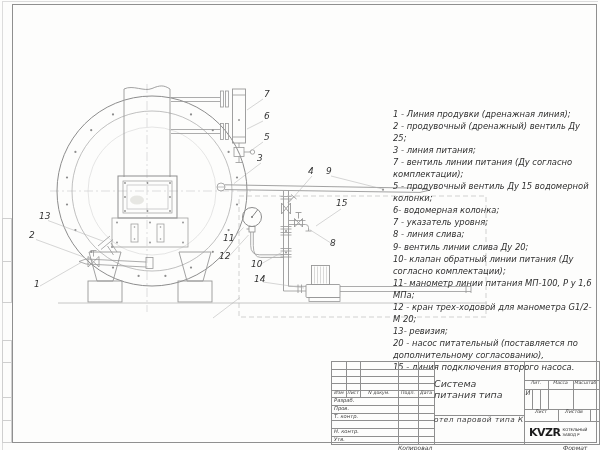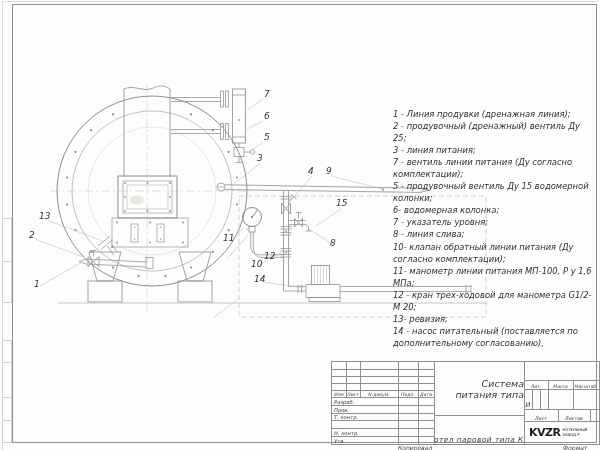--- a/index.html
+++ b/index.html
@@ -13,21 +13,21 @@
   svg.drawing{position:absolute;left:0;top:0;}
   .co{position:absolute;font-style:italic;font-size:9px;color:#333;line-height:9px;}
   .caption{position:absolute;left:38px;top:321px;font-style:italic;font-size:11.5px;
            letter-spacing:1.2px;color:#3b3b3b;white-space:nowrap;}
   .legend{position:absolute;left:393px;top:108px;width:202px;font-style:italic;
           font-size:8.4px;line-height:12.05px;color:#2f2f2f;}
   .stamp{position:absolute;left:331px;top:361px;width:267px;height:82px;
          border:1px solid #8f8f8f;font-style:italic;color:#3c3c3c;}
   .vl{position:absolute;width:1px;background:#8f8f8f;}
   .hl{position:absolute;height:1px;background:#8f8f8f;}
-  .cell{position:absolute;display:flex;align-items:flex-end;justify-content:center;
+  .cell{position:absolute;display:flex;align-items:flex-start;justify-content:center;
         overflow:hidden;white-space:nowrap;}
   .cell.left{justify-content:flex-start;padding-left:2px;box-sizing:border-box;}
   .hdr{font-size:4.6px;}
   .rowlbl{font-size:5.2px;}
   .titlecell{flex-direction:column;font-size:9.5px;line-height:11px;}
   .subtitle{font-size:7.3px;letter-spacing:0.5px;}
   .small{font-size:4.8px;}
   .litval{font-size:6.5px;}
   .logocell{display:flex;align-items:center;gap:2px;padding-left:3px;box-sizing:border-box;}
   .logobars{width:8px;height:12px;background:repeating-linear-gradient(0deg,#1c1c1c 0 2px,transparent 2px 4px);}
@@ -243,40 +243,42 @@
   <span class="co" style="left:29px;top:231px;">2</span>
   <span class="co" style="left:257px;top:154px;">3</span>
   <span class="co" style="left:308px;top:167px;">4</span>
   <span class="co" style="left:264px;top:133px;">5</span>
   <span class="co" style="left:264px;top:112px;">6</span>
   <span class="co" style="left:264px;top:90px;">7</span>
   <span class="co" style="left:330px;top:239px;">8</span>
   <span class="co" style="left:326px;top:167px;">9</span>
   <span class="co" style="left:251px;top:260px;">10</span>
   <span class="co" style="left:223px;top:234px;">11</span>
-  <span class="co" style="left:219px;top:252px;margin-left:45px;">12</span>
+  <span class="co" style="left:219px;top:252px;">12</span>
   <span class="co" style="left:39px;top:212px;font-style:italic;">13</span>
   <span class="co" style="left:254px;top:275px;">14</span>
   <span class="co" style="left:336px;top:199px;">15</span>
 
 
   <div class="legend">
     <div>1 - Линия продувки (дренажная линия);</div>
     <div>2 - продувочный (дренажный) вентиль Ду 25;</div>
     <div>3 - линия питания;</div>
     <div>7 - вентиль линии питания (Ду согласно комплектации);</div>
     <div>5 - продувочный вентиль Ду 15 водомерной колонки;</div>
     <div>6- водомерная колонка;</div>
     <div>7 - указатель уровня;</div>
     <div>8 - линия слива;</div>
+    <div>9- вентиль линии слива Ду 20;</div>
     <div>10- клапан обратный линии питания (Ду согласно комплектации);</div>
     <div>11- манометр линии питания МП-100, Р у 1,6 МПа;</div>
     <div>12 - кран трех-ходовой для манометра G1/2- М 20;</div>
     <div>13- ревизия;</div>
-    <div>14 - насос питательный (поставляется по дополнительному согласованию),</div>
+    <div>20 - насос питательный (поставляется по дополнительному согласованию),</div>
+    <div>15 - линия подключения второго насоса.</div>
   </div>
 
   <div class="stamp">
 
     <div class="vl" style="left:14px;top:0;height:35px;"></div>
     <div class="vl" style="left:28px;top:0;height:35px;"></div>
     <div class="vl" style="left:66px;top:0;height:82px;"></div>
     <div class="vl" style="left:86px;top:0;height:82px;"></div>
     <div class="vl" style="left:102px;top:0;height:82px;"></div>
     <div class="vl" style="left:192px;top:0;height:82px;"></div>

